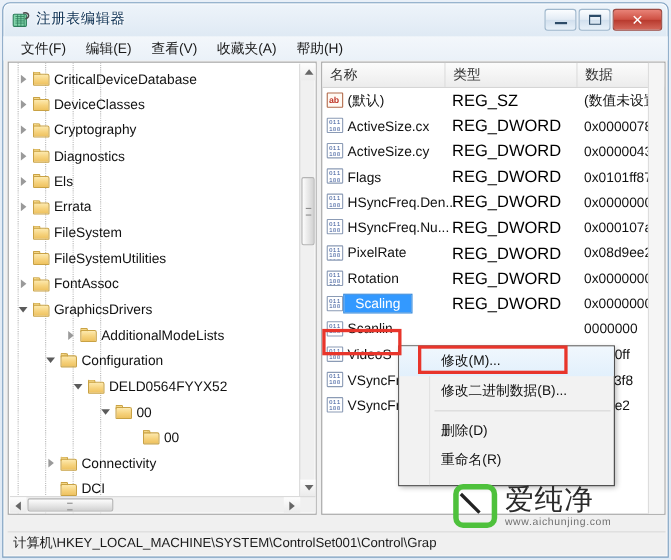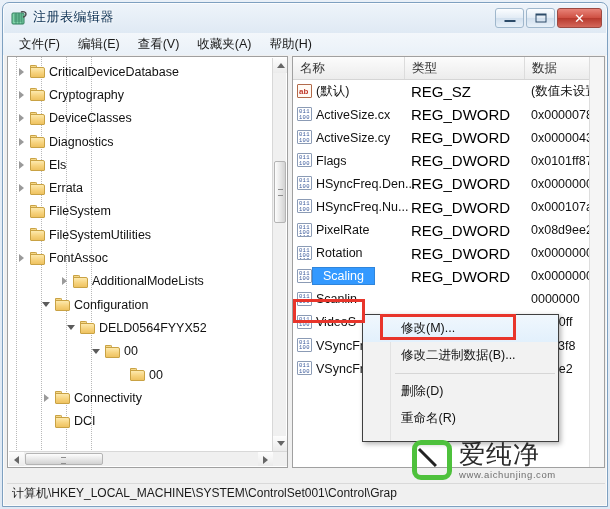--- a/index.html
+++ b/index.html
@@ -456,36 +456,36 @@
                   <span class="f-body"></span>
                 </span>
                 <span class="tw-label">CriticalDeviceDatabase</span>
               </div>
               <div class="trow" style="padding-left: 8px;">
                 <span class="tw-arrow collapsed"></span>
                 <span class="folder">
                   <span class="f-tab"></span>
                   <span class="f-body"></span>
                 </span>
+                <span class="tw-label">DeviceClasses</span>
+              </div>
+              <div class="trow" style="padding-left: 8px;">
+                <span class="tw-arrow collapsed"></span>
+                <span class="folder">
+                  <span class="f-tab"></span>
+                  <span class="f-body"></span>
+                </span>
                 <span class="tw-label">Cryptography</span>
               </div>
               <div class="trow" style="padding-left: 8px;">
                 <span class="tw-arrow collapsed"></span>
                 <span class="folder">
                   <span class="f-tab"></span>
                   <span class="f-body"></span>
                 </span>
-                <span class="tw-label">DeviceClasses</span>
-              </div>
-              <div class="trow" style="padding-left: 8px;">
-                <span class="tw-arrow collapsed"></span>
-                <span class="folder">
-                  <span class="f-tab"></span>
-                  <span class="f-body"></span>
-                </span>
                 <span class="tw-label">Diagnostics</span>
               </div>
               <div class="trow" style="padding-left: 8px;">
                 <span class="tw-arrow collapsed"></span>
                 <span class="folder">
                   <span class="f-tab"></span>
                   <span class="f-body"></span>
                 </span>
                 <span class="tw-label">Els</span>
               </div>
@@ -513,20 +513,28 @@
                 </span>
                 <span class="tw-label">FileSystemUtilities</span>
               </div>
               <div class="trow" style="padding-left: 8px;">
                 <span class="tw-arrow collapsed"></span>
                 <span class="folder">
                   <span class="f-tab"></span>
                   <span class="f-body"></span>
                 </span>
                 <span class="tw-label">FontAssoc</span>
+              </div>
+              <div class="trow" style="padding-left: 8px;">
+                <span class="tw-arrow expanded"></span>
+                <span class="folder">
+                  <span class="f-tab"></span>
+                  <span class="f-body"></span>
+                </span>
+                <span class="tw-label">GraphicsDrivers</span>
               </div>
               <div class="trow" style="padding-left: 17px; margin-left: 34px;">
                 <span class="tw-arrow collapsed"></span>
                 <span class="folder">
                   <span class="f-tab"></span>
                   <span class="f-body"></span>
                 </span>
                 <span class="tw-label">AdditionalModeLists</span>
               </div>
               <div class="trow" style="padding-left: 33px;">

